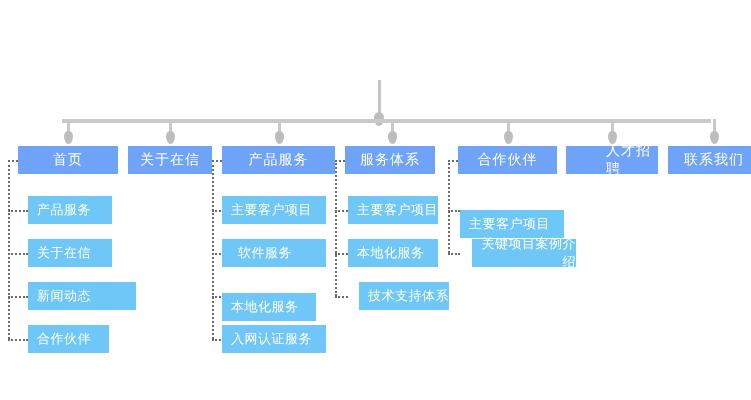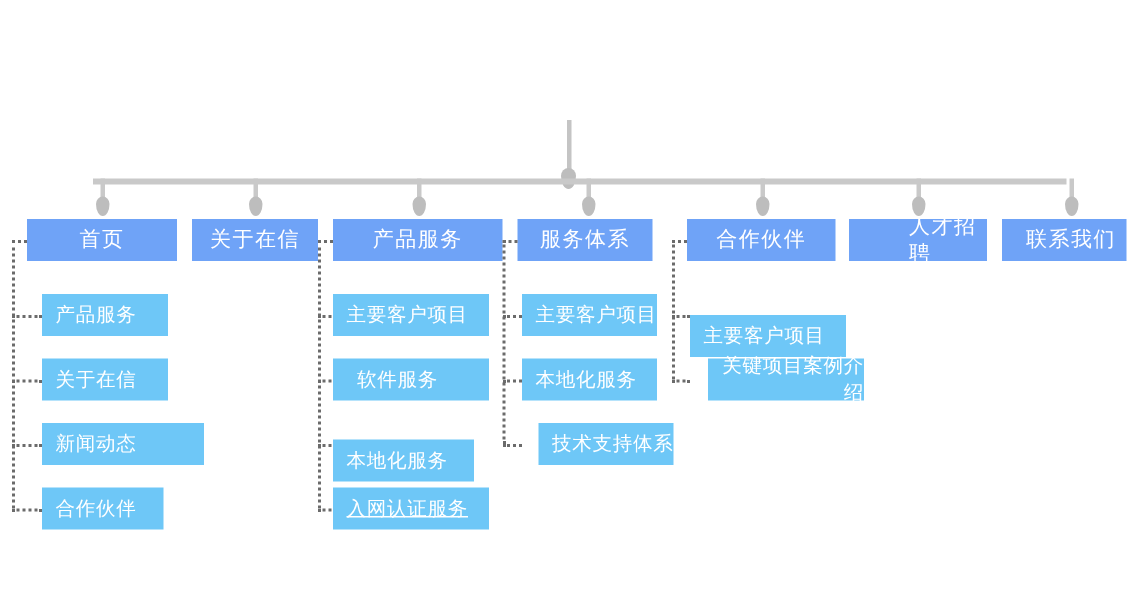--- a/index.html
+++ b/index.html
@@ -155,21 +155,21 @@
       <div class="node2" style="left: 222px; width: 113px;">产品服务</div>
       <div class="dot-vert" style="left: 212px; top: 160px; height: 179px;"></div>
       <div class="dot-horz" style="left: 212px; top: 160px; width: 10px;"></div>
       <div class="dot-horz" style="left: 212px; top: 210px; width: 12px;"></div>
       <div class="node3" style="left: 222px; top: 196px; width: 104px;">主要客户项目</div>
       <div class="dot-horz" style="left: 212px; top: 253px; width: 12px;"></div>
       <div class="node3" style="left: 222px; top: 239px; width: 104px; padding-left: 16px;">软件服务</div>
       <div class="dot-horz" style="left: 212px; top: 296px; width: 12px;"></div>
       <div class="node3" style="left: 222px; top: 293px; width: 94px;">本地化服务</div>
       <div class="dot-horz" style="left: 212px; top: 339px; width: 12px;"></div>
-      <div class="node3" style="left: 222px; top: 325px; width: 104px; text-decoration: underline;">入网认证服务</div>
+      <div class="node3" style="left: 222px; top: 325px; width: 104px;">入网认证服务</div>
       <div class="bus-drop" style="left: 391px;"></div>
       <div class="bus-diamond" style="left: 388px;"></div>
       <div class="node2" style="left: 345px; width: 90px;">服务体系</div>
       <div class="dot-vert" style="left: 335px; top: 160px; height: 136px;"></div>
       <div class="dot-horz" style="left: 335px; top: 160px; width: 10px;"></div>
       <div class="dot-horz" style="left: 335px; top: 210px; width: 13px;"></div>
       <div class="node3" style="left: 348px; top: 196px; width: 90px;">主要客户项目</div>
       <div class="dot-horz" style="left: 335px; top: 253px; width: 13px;"></div>
       <div class="node3" style="left: 348px; top: 239px; width: 90px;">本地化服务</div>
       <div class="dot-horz" style="left: 335px; top: 296px; width: 13px;"></div>

